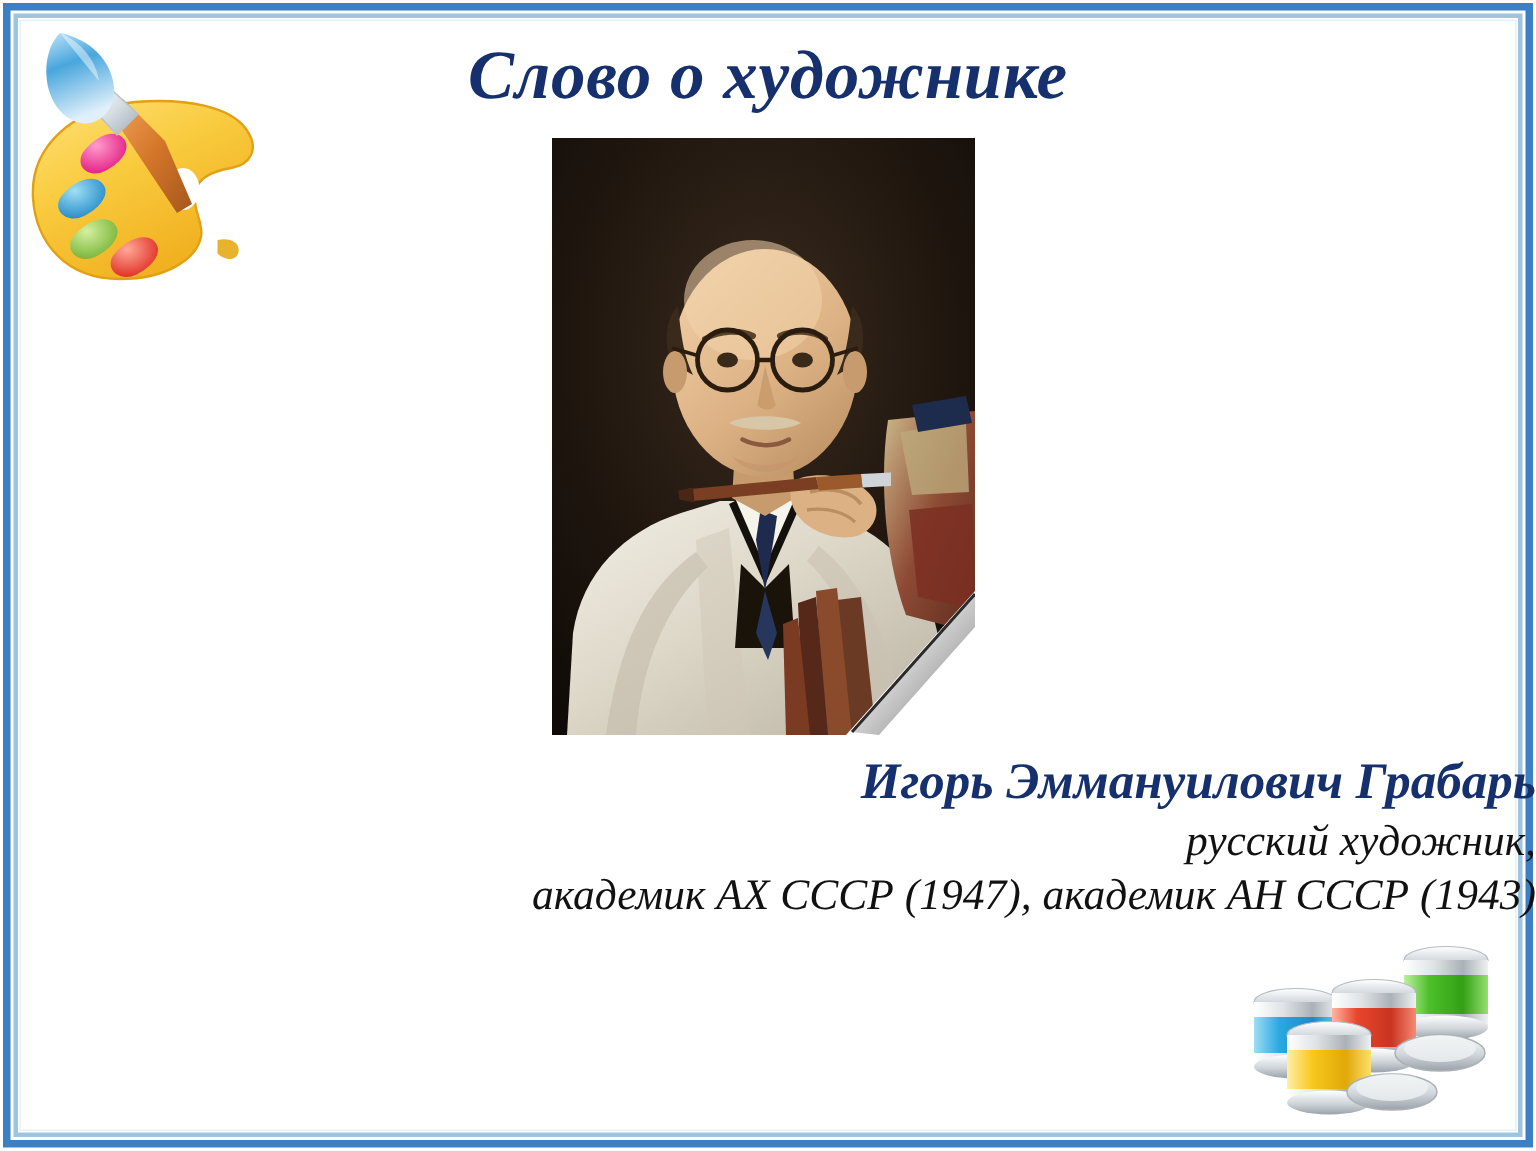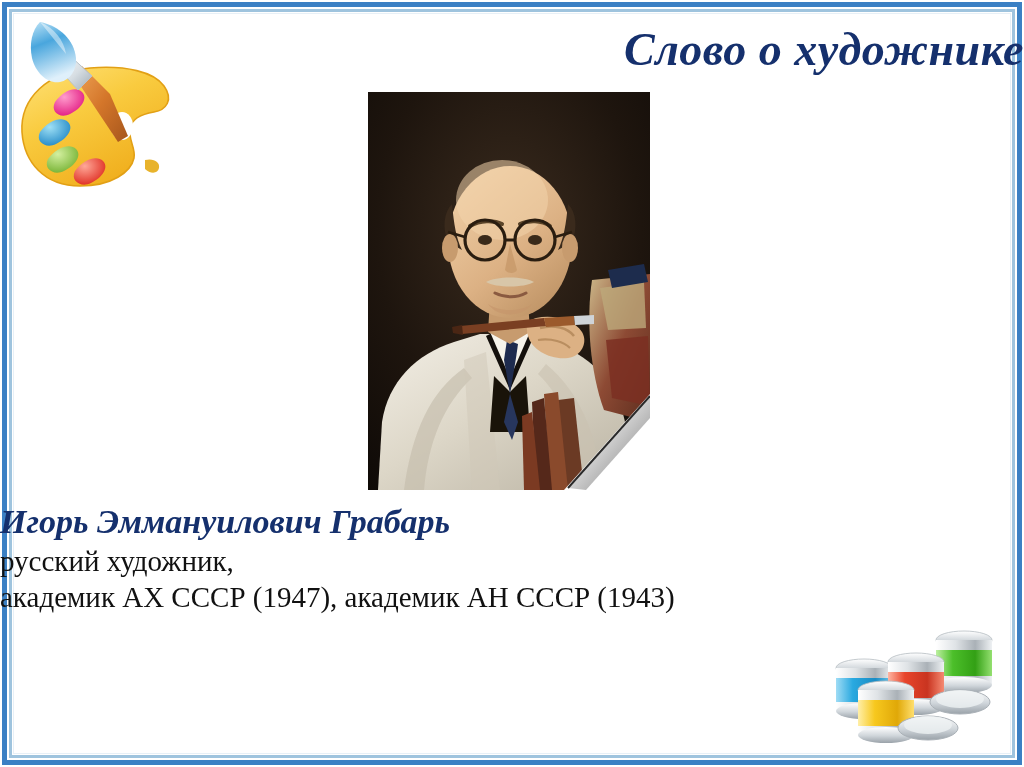--- a/index.html
+++ b/index.html
@@ -54,21 +54,21 @@
     box-sizing: border-box;
     pointer-events: none;
   }
 
   
   .title {
     position: absolute;
     left: 0;
     top: 24px;
     width: 1024px;
-    text-align: right;
+    text-align: center;
     font-family: "Liberation Serif", "DejaVu Serif", serif;
     font-weight: bold;
     font-style: italic;
     font-size: 46px;
     line-height: 52px;
     color: #15306d;
     letter-spacing: 0.5px;
     white-space: nowrap;
   }
 
@@ -96,33 +96,34 @@
     overflow: hidden;
     pointer-events: none;
   }
 
   
   .caption {
     position: absolute;
     left: 0;
     top: 500px;
     width: 1024px;
-    text-align: left;
+    text-align: right;
   }
   .cap-name {
     font-family: "Liberation Serif", "DejaVu Serif", serif;
     font-weight: bold;
     font-style: italic;
     font-size: 34px;
     line-height: 43px;
     color: #15306d;
     white-space: nowrap;
   }
   .cap-body {
     font-family: "Liberation Serif", "DejaVu Serif", serif;
+    font-style: italic;
     font-weight: normal;
     font-size: 29px;
     line-height: 36px;
     color: #111111;
     white-space: nowrap;
   }
 
   
   .palette-art {
     position: absolute;

